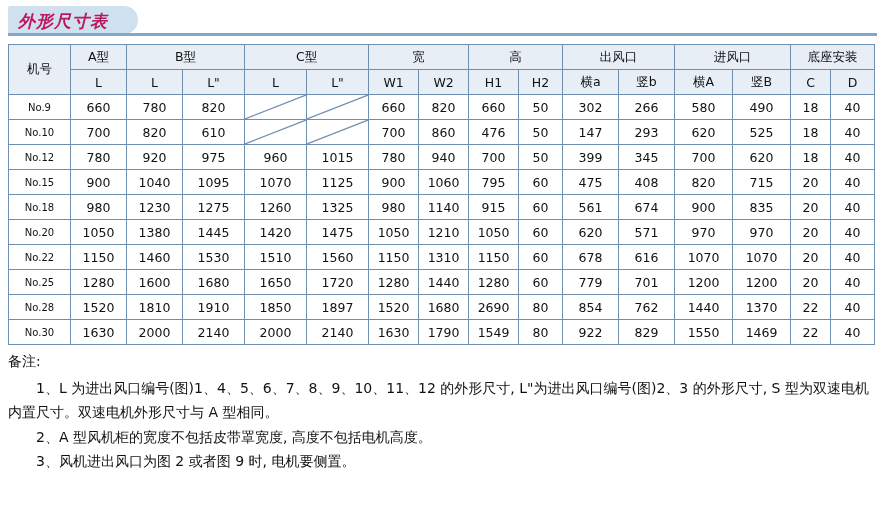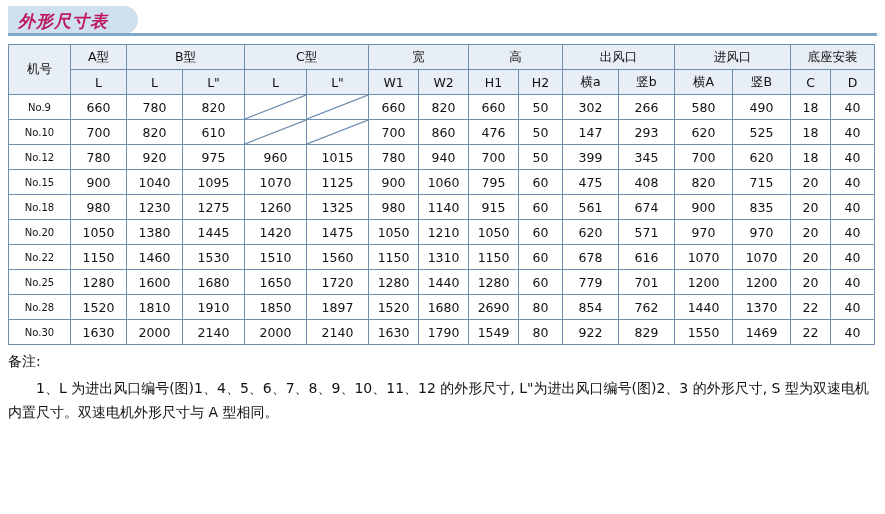--- a/index.html
+++ b/index.html
@@ -378,15 +378,17 @@
             <td class="val">22</td>
             <td class="val">40</td>
           </tr>
         </tbody>
     </table>
   </div>
 
   <div class="notes">
     <p class="nt-title">备注:</p>
     <p class="indent">1、L 为进出风口编号(图)1、4、5、6、7、8、9、10、11、12 的外形尺寸, L"为进出风口编号(图)2、3 的外形尺寸, S 型为双速电机内置尺寸。双速电机外形尺寸与 A 型相同。</p>
+    <p class="indent">2、A 型风机柜的宽度不包括皮带罩宽度, 高度不包括电机高度。</p>
+    <p class="indent">3、风机进出风口为图 2 或者图 9 时, 电机要侧置。</p>
   </div>
 
 </div>
 
 </body></html>

